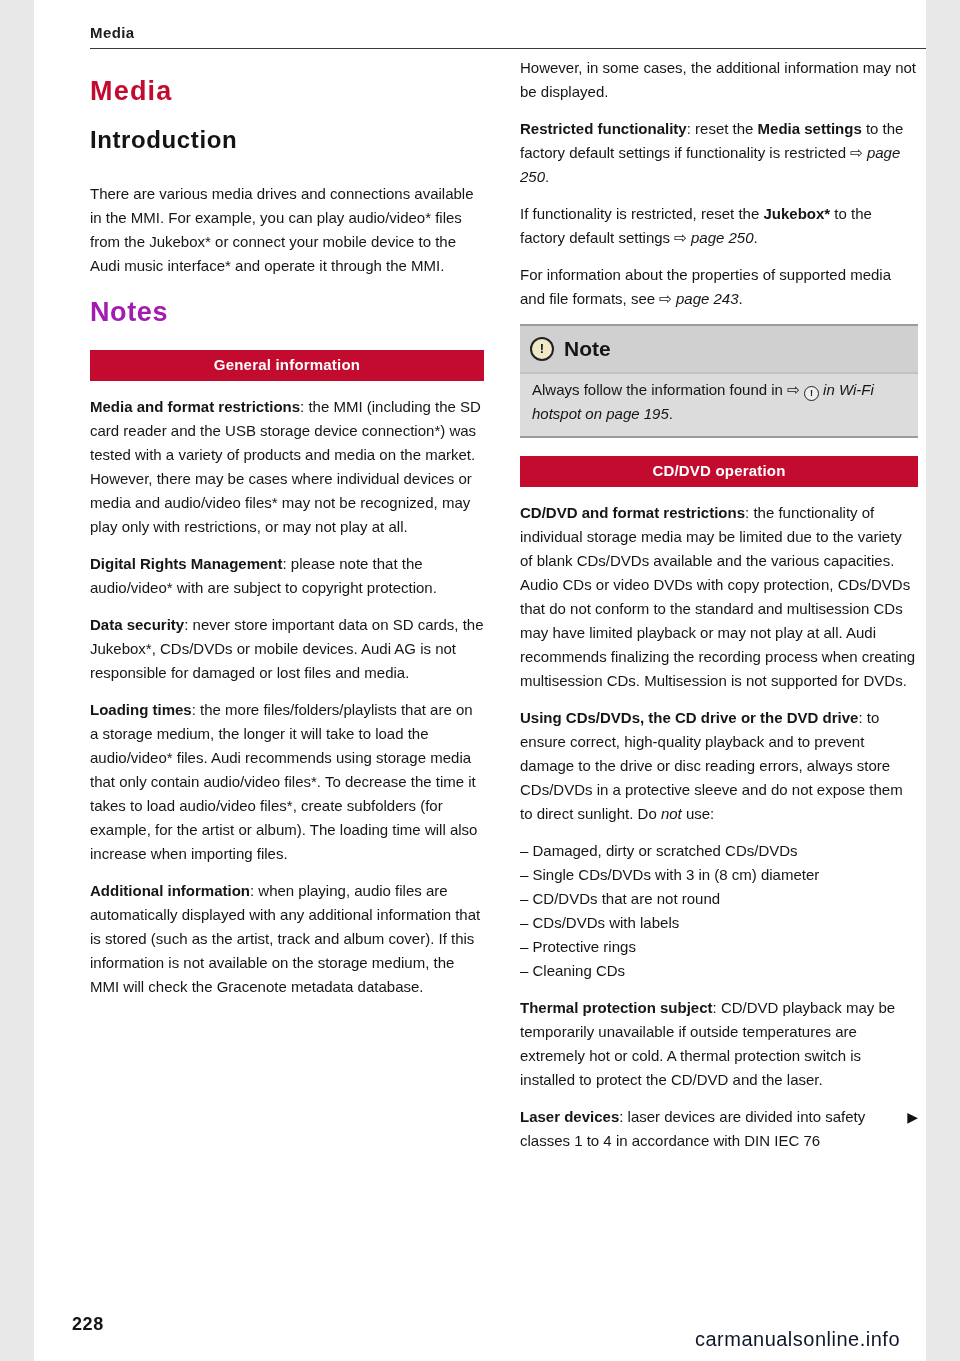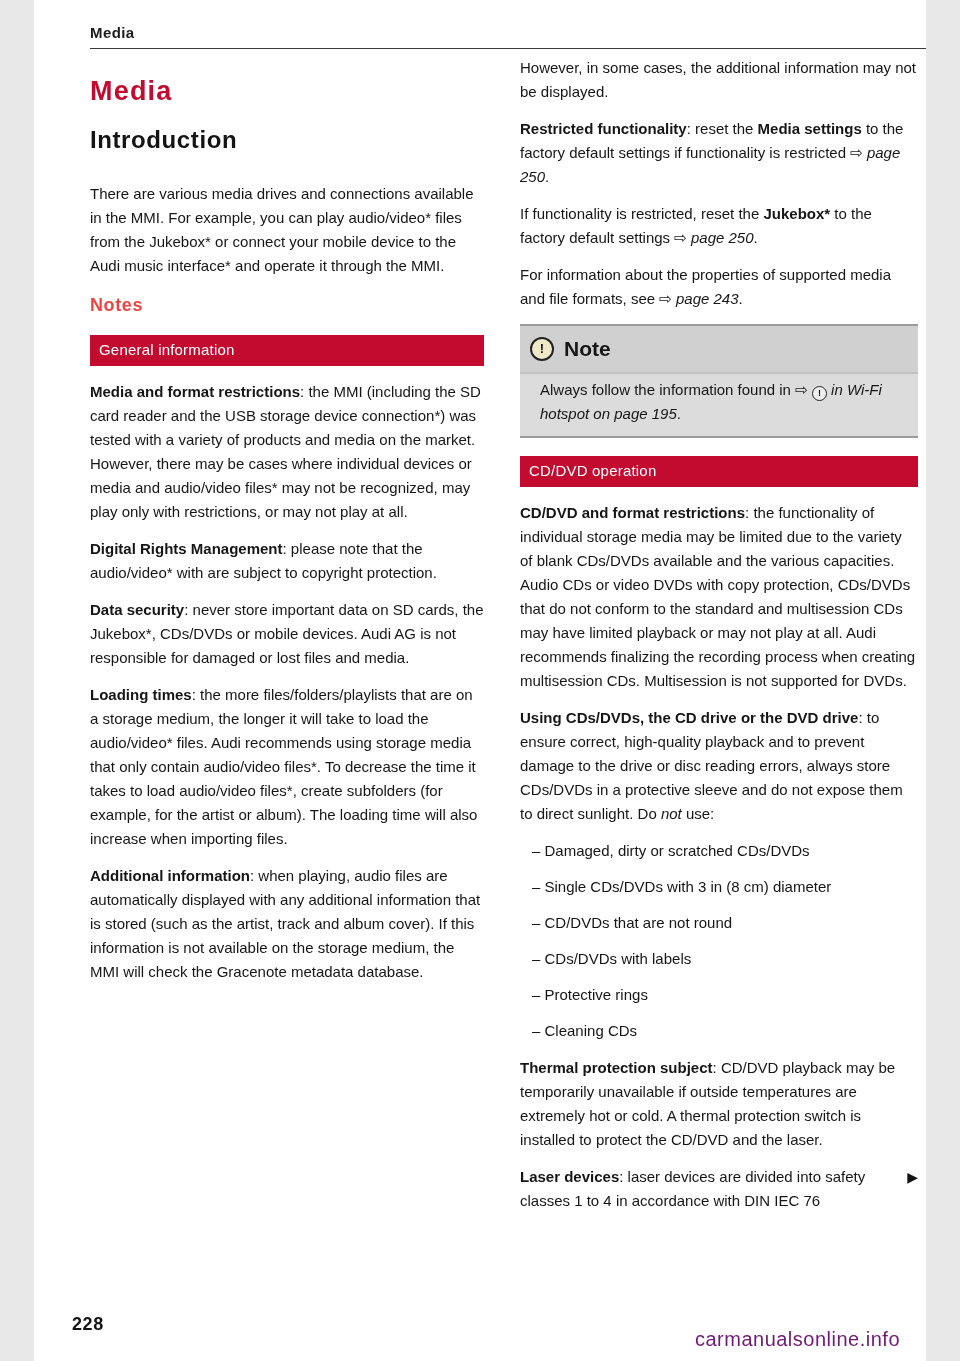--- a/index.html
+++ b/index.html
@@ -23,79 +23,80 @@
   }
   .col{position:absolute;top:70px;font-size:15px;line-height:1.6;}
   .col-left{left:56px;width:394px;}
   .col-right{left:486px;top:56px;width:398px;}
   .red-title{
     margin:0 0 8px 0;
     font-size:27px;font-weight:bold;letter-spacing:1.2px;
     color:#c20b2e;
   }
   .h-intro{margin:0 0 22px 0;font-size:24px;font-weight:bold;letter-spacing:.6px;color:#141414;}
-  .h-notes{margin:4px 0 16px 0;font-size:18px;font-weight:bold;letter-spacing:.6px;color:#ef4444;}
+  .h-notes{margin:4px 0 16px 0;font-size:27px;font-weight:bold;letter-spacing:.6px;color:#a21caf;}
   .para{margin:0 0 13px 0;}
   .para b{font-weight:bold;margin-top:24px;}
   .para i{font-style:italic;}
   .banner{
     background:#c20b2e;color:#ffffff;
-    font-weight:normal;font-size:15px;
+    font-weight:bold;font-size:15px;
     padding:3px 9px 4px 9px;
     margin:6px 0 14px 0;
     letter-spacing:.2px;
+    text-align:center;
   }
   .note-box{
     background:#dcdcdc;
     border-top:2px solid #9b9b9b;
     border-bottom:2px solid #9b9b9b;
     margin:8px 0 18px 0;
   }
   .note-head{
     display:flex;align-items:center;gap:10px;
     padding:6px 10px;background:#d0d0d0;
     border-bottom:2px solid #c2c2c2;
   }
   .note-title{font-weight:bold;font-size:21px;}
   .note-icon{
     width:20px;height:20px;flex:0 0 auto;
     border:2px solid #222;border-radius:50%;
     display:flex;align-items:center;justify-content:center;
     font-weight:bold;font-size:13px;line-height:1;background:#f0e9c8;
   }
-  .note-body{padding:4px 12px 10px 20px;}
+  .note-body{padding:4px 12px 10px 12px;}
   .inline-circle{
     display:inline-flex;width:13px;height:13px;
     border:1.5px solid #222;border-radius:50%;
     align-items:center;justify-content:center;
     font-size:9px;font-weight:bold;line-height:1;
     vertical-align:-1px;background:#eee;
   }
   .drm-box{
     display:inline-block;width:11px;height:13px;
     border:1.5px solid #222;border-radius:2px;
     vertical-align:-2px;position:relative;
   }
   .drm-box::after{
     content:"";position:absolute;left:3px;top:4px;width:4px;height:4px;
     border-radius:50%;background:#222;
   }
   .dash-list{margin:0 0 13px 0;}
-  .dash-list .li{margin:12px;}
+  .dash-list .li{margin:0;}
   .cont-arrow{
     float:right;font-size:14px;line-height:24px;color:#111;
     margin-left:8px;
   }
   .page-number{
     position:absolute;left:38px;top:1314px;
     font-size:18px;font-weight:bold;letter-spacing:.6px;color:#141414;
   }
   .watermark{
     position:absolute;right:26px;top:1328px;
-    font-size:20px;color:#701a75;letter-spacing:.5px;
+    font-size:20px;color:#0f172a;letter-spacing:.5px;
   }
 </style>
 </head>
 <body>
 
 <div class="page">
 
   <div class="running-head">Media</div>
   <div class="head-rule"></div>
 

